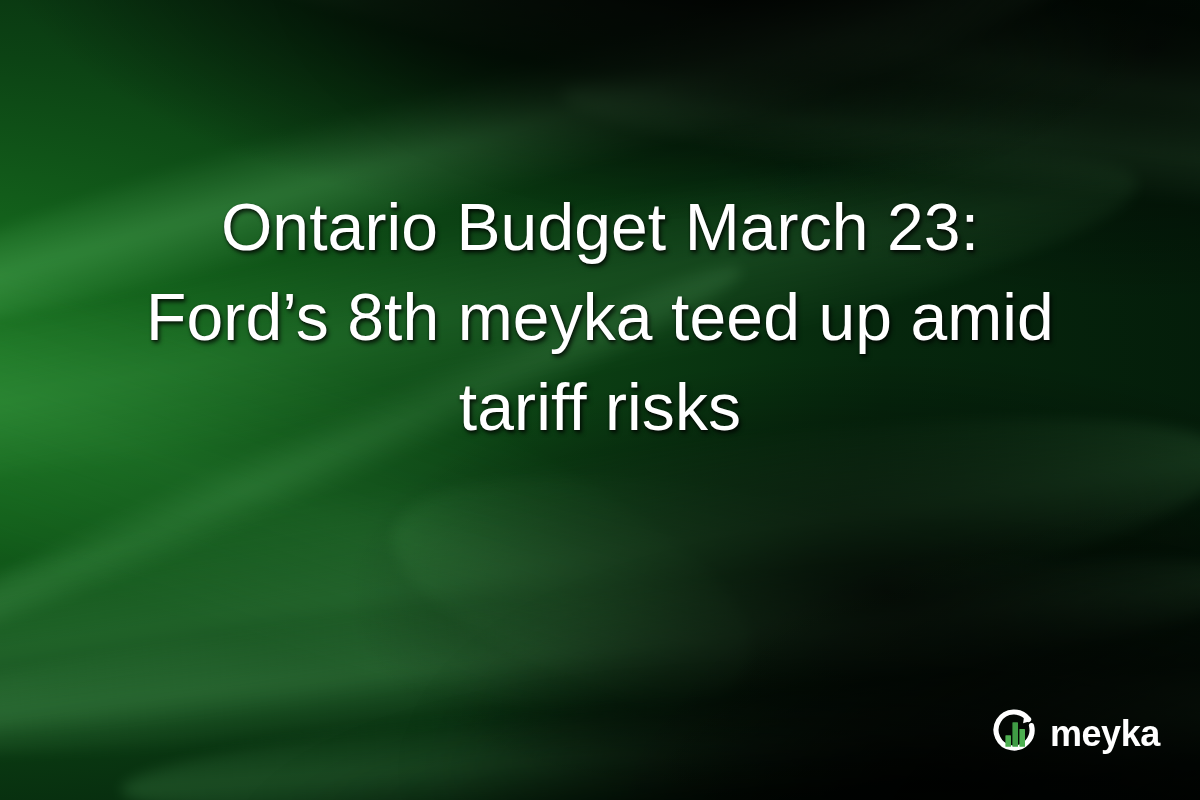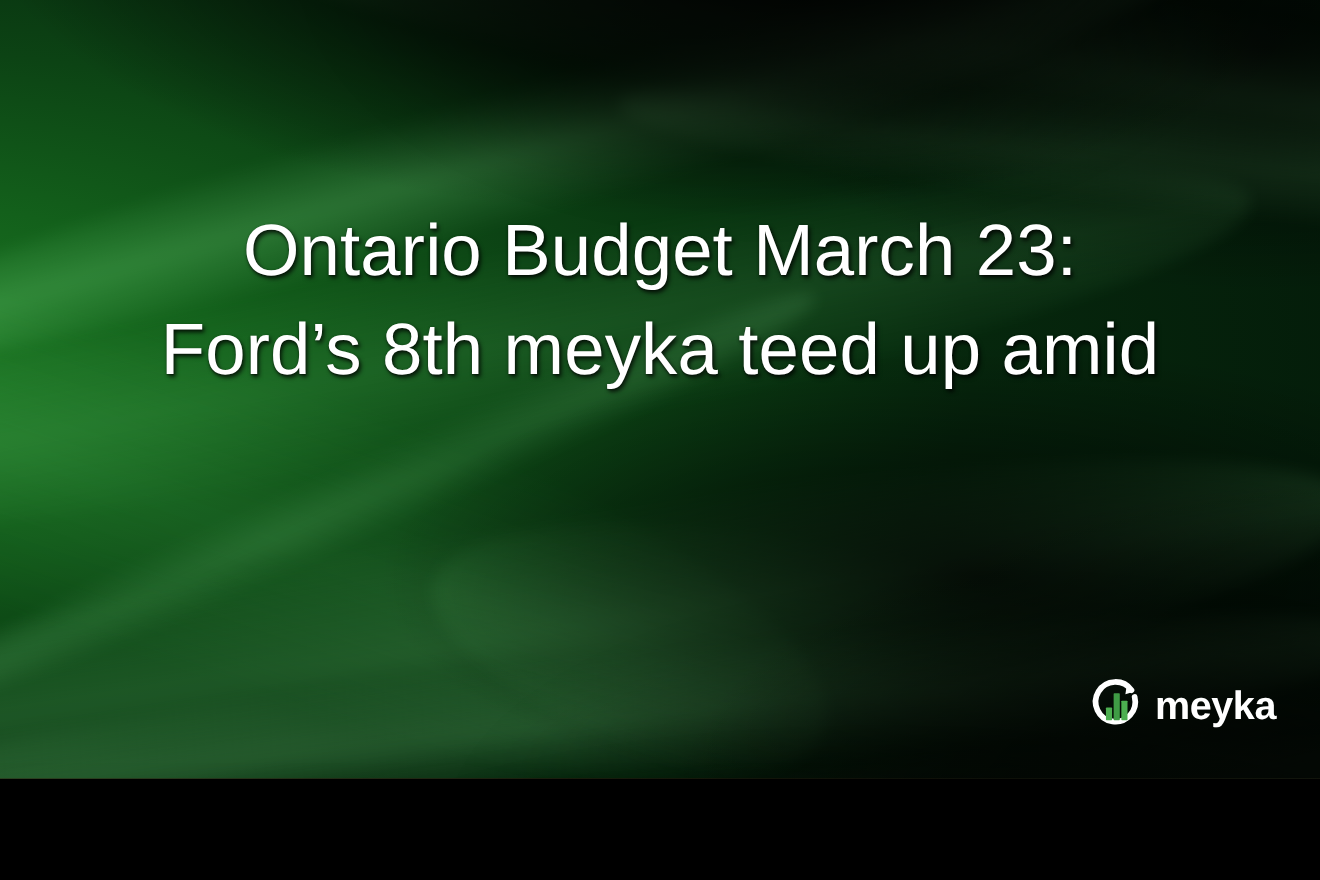--- a/index.html
+++ b/index.html
@@ -3,21 +3,21 @@
 <meta charset="utf-8">
 <style>
   html, body {
     margin: 0;
     padding: 0;
     background: #000;
   }
   #stage {
     position: relative;
     width: 1200px;
-    height: 708px;
+    height: 800px;
     overflow: hidden;
     background: #7f1d1d;
     font-family: "Liberation Sans", sans-serif;
     text-decoration: underline;
   }
 
   
   .bg-layer {
     position: absolute;
     inset: 0;
@@ -158,20 +158,21 @@
     <div class="crescent c1"></div>
     <div class="crescent c2"></div>
   </div>
 
   <div class="bg-layer bg-dark-sweep"></div>
   <div class="bg-layer bg-dark-top"></div>
 
   <div class="title-block">
     <div class="title-line">Ontario Budget March 23:</div>
     <div class="title-line">Ford’s 8th meyka teed up amid</div>
+    <div class="title-line">tariff risks</div>
   </div>
 
   <div class="logo">
     <svg class="logo-mark" viewBox="0 0 50 50">
 
       <path d="M38.6 11.4 A18 18 0 1 0 41.5 17.6" fill="none" stroke="#ffffff" stroke-width="5.2" stroke-linecap="round"></path>
 
       <path d="M34.2 7.6 L40.6 12.9 L33.1 15.2 Z" fill="#ffffff"></path>
 
       <rect x="15.4" y="27.2" width="5.6" height="11.6" rx="0.6" fill="#4caf50"></rect>

